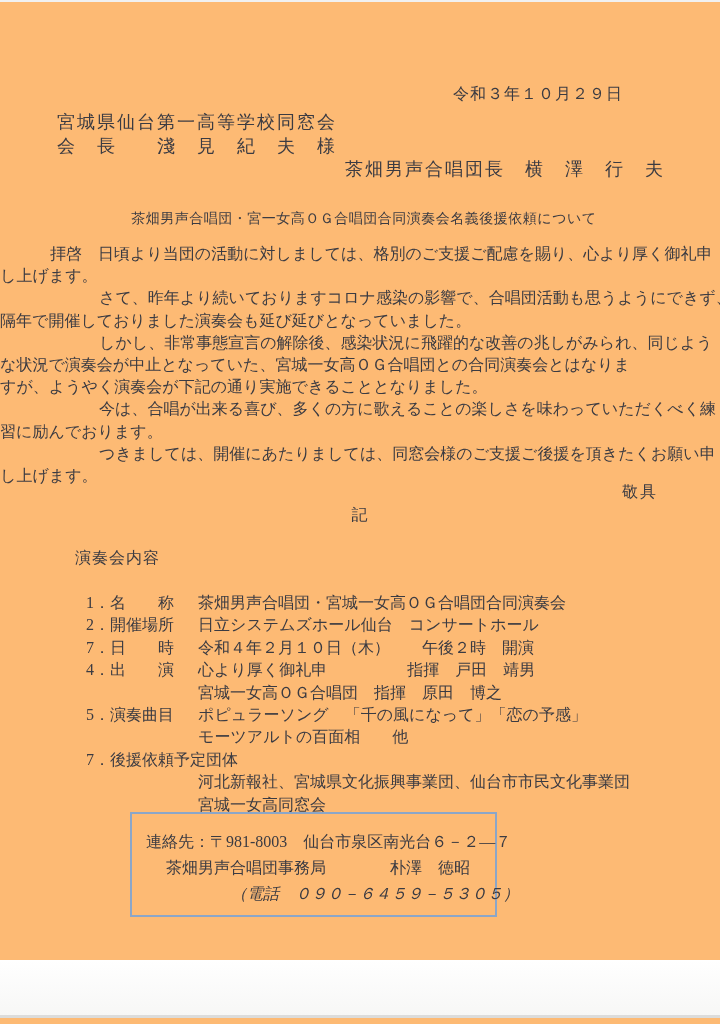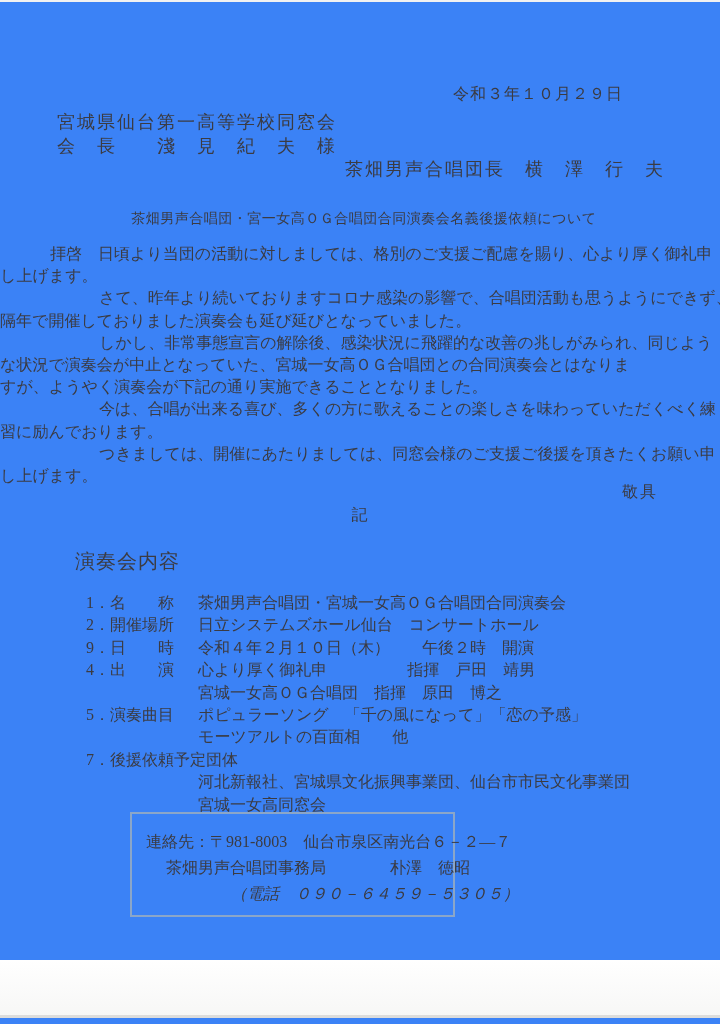--- a/index.html
+++ b/index.html
@@ -3,21 +3,21 @@
 <meta charset="utf-8">
 <style>
   html,body{margin:0;padding:0;}
   body{
     width:720px;height:1024px;
     background:#ffffff;
     font-family:"Liberation Serif","DejaVu Serif",serif;
     color:#3b3b42;
     -webkit-font-smoothing:antialiased;
   }
-  .page{position:relative;width:720px;height:1024px;overflow:hidden;background:#3b82f6;}
+  .page{position:relative;width:720px;height:1024px;overflow:hidden;background:#fdba74;}
   .edge-top{position:absolute;top:0;left:0;right:0;height:2px;background:#f1f1f1;}
   .bottom-tint{position:absolute;left:0;right:0;bottom:9px;height:55px;background:linear-gradient(#ffffff,#f7f7f6);}
   .edge-bottom{position:absolute;top:1015px;left:0;right:0;height:3px;background:#dcdcdb;}
 
   .abs{position:absolute;white-space:nowrap;}
 
   .date{top:84px;right:97px;font-size:16px;letter-spacing:1px;}
   .recipient-org{top:110px;left:57px;font-size:18px;letter-spacing:2px;}
   .recipient-name{top:134px;left:57px;font-size:18px;letter-spacing:2px;}
   .sender{top:157px;right:55px;font-size:18px;letter-spacing:2px;}
@@ -28,29 +28,29 @@
   }
 
   .body-block{position:absolute;top:243px;left:0;width:720px;font-size:16px;}
   .bl{line-height:22.2px;white-space:nowrap;}
   .ind0{padding-left:50px;}
   .ind2{}
   .ind3{padding-left:99px;}
 
   .keigu{top:482px;right:62px;font-size:16px;letter-spacing:2px;}
   .ki{position:absolute;top:505px;left:0;width:720px;text-align:center;font-size:16px;letter-spacing:1px;}
-  .section-heading{top:548px;left:75px;font-size:20px;letter-spacing:1px;}
+  .section-heading{top:548px;left:75px;font-size:16px;letter-spacing:1px;}
 
   .list{position:absolute;top:592px;left:68px;font-size:16px;margin-left:18px;}
   .row{display:flex;line-height:22.4px;}
   .lbl{min-width:112px;white-space:nowrap;}
   .val{white-space:nowrap;}
 
   .contact-box{
-    position:absolute;top:812px;left:130px;width:325px;height:105px;
+    position:absolute;top:812px;left:130px;width:367px;height:105px;
     box-sizing:border-box;border:2px solid #a16207;
     font-size:16px;padding:15px 0 0 14px;
   }
   .cb-line{line-height:26px;white-space:nowrap;}
   .cb2{padding-left:20px;}
   .cb3{padding-left:85px;font-style:italic;}
 </style>
 </head>
 <body style="color: rgb(59, 59, 66);">
 
@@ -85,21 +85,21 @@
   <div class="list">
     <div class="row">
       <span class="lbl">1．名　　称</span>
       <span class="val">茶畑男声合唱団・宮城一女高ＯＧ合唱団合同演奏会</span>
     </div>
     <div class="row">
       <span class="lbl">2．開催場所</span>
       <span class="val">日立システムズホール仙台　コンサートホール</span>
     </div>
     <div class="row">
-      <span class="lbl">9．日　　時</span>
+      <span class="lbl">7．日　　時</span>
       <span class="val">令和４年２月１０日（木）　　午後２時　開演</span>
     </div>
     <div class="row">
       <span class="lbl">4．出　　演</span>
       <span class="val">心より厚く御礼申　　　　　指揮　戸田　靖男</span>
     </div>
     <div class="row">
       <span class="lbl"></span>
       <span class="val">宮城一女高ＯＧ合唱団　指揮　原田　博之</span>
     </div>

